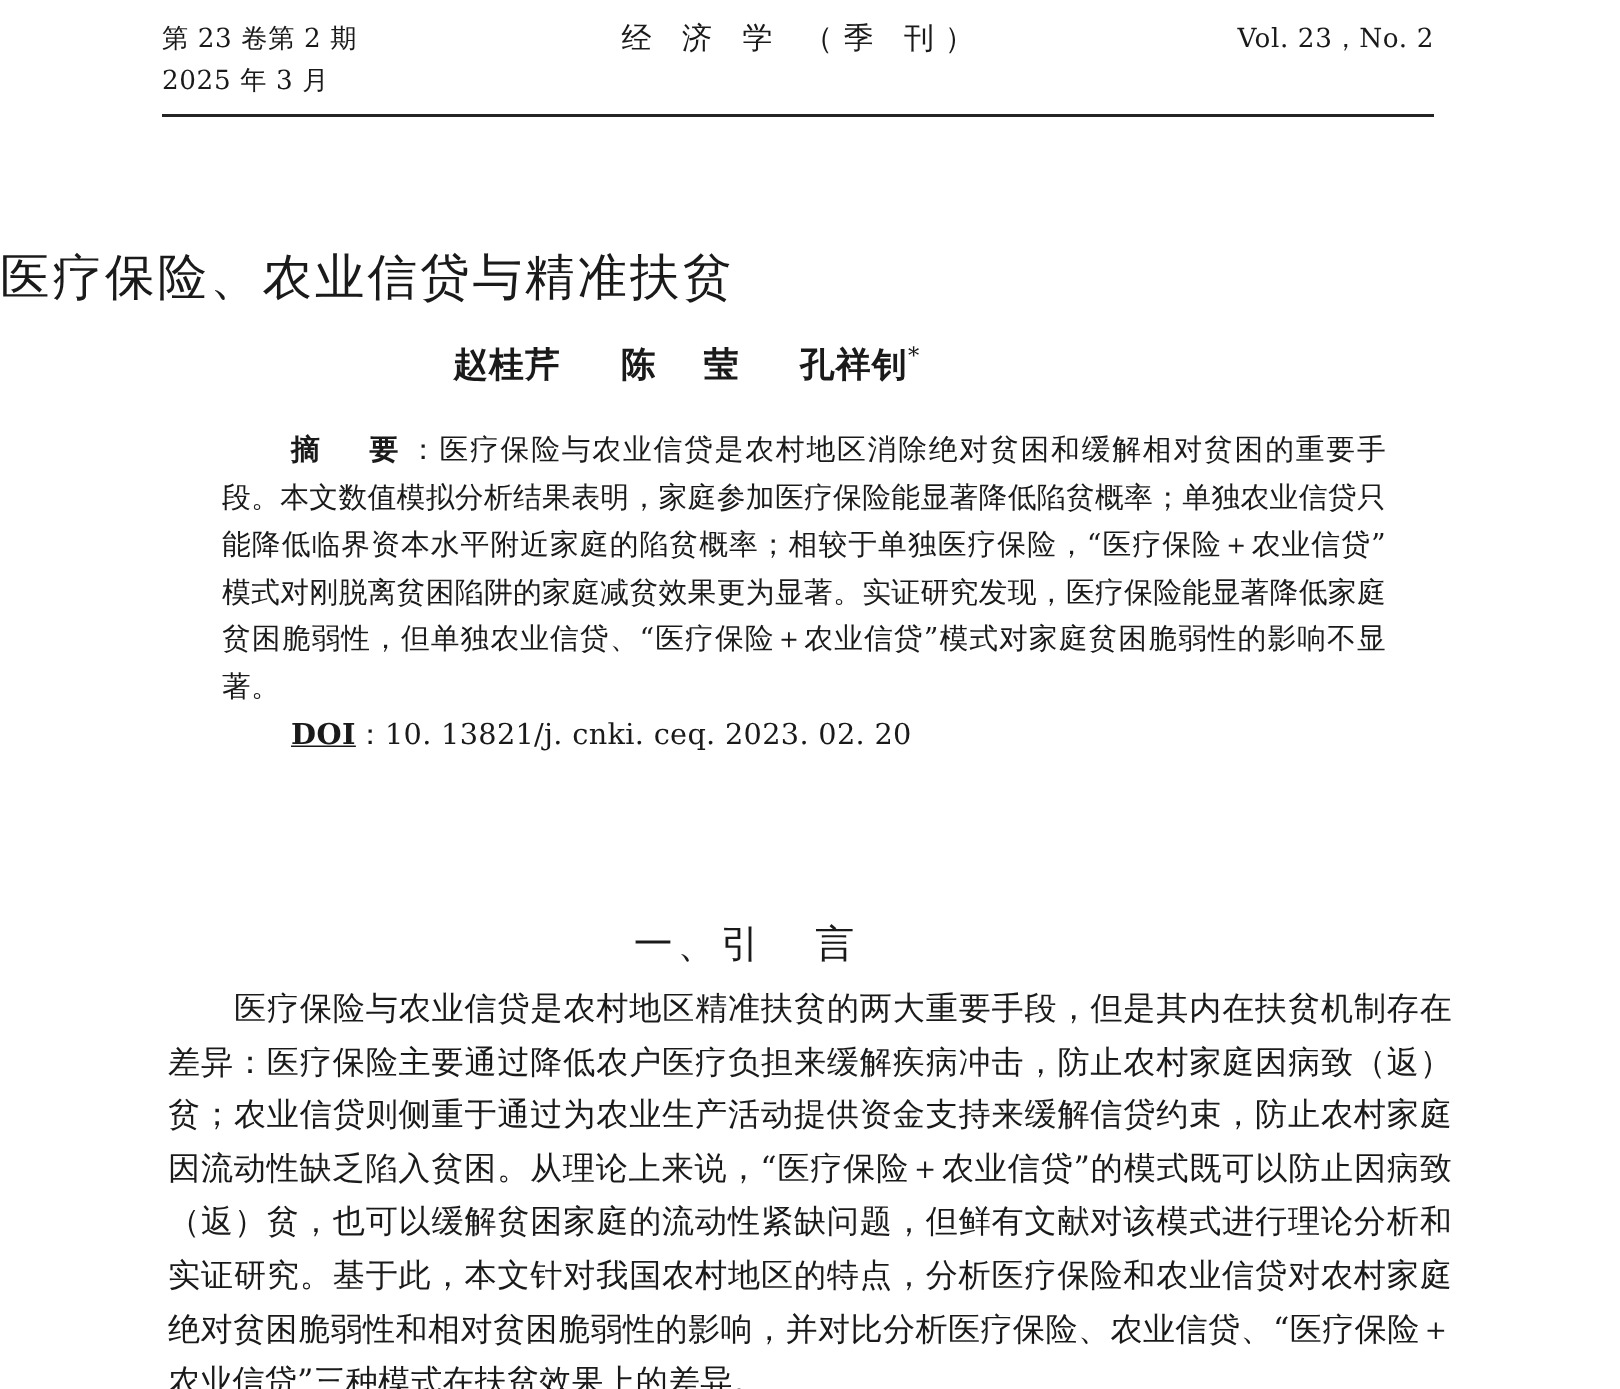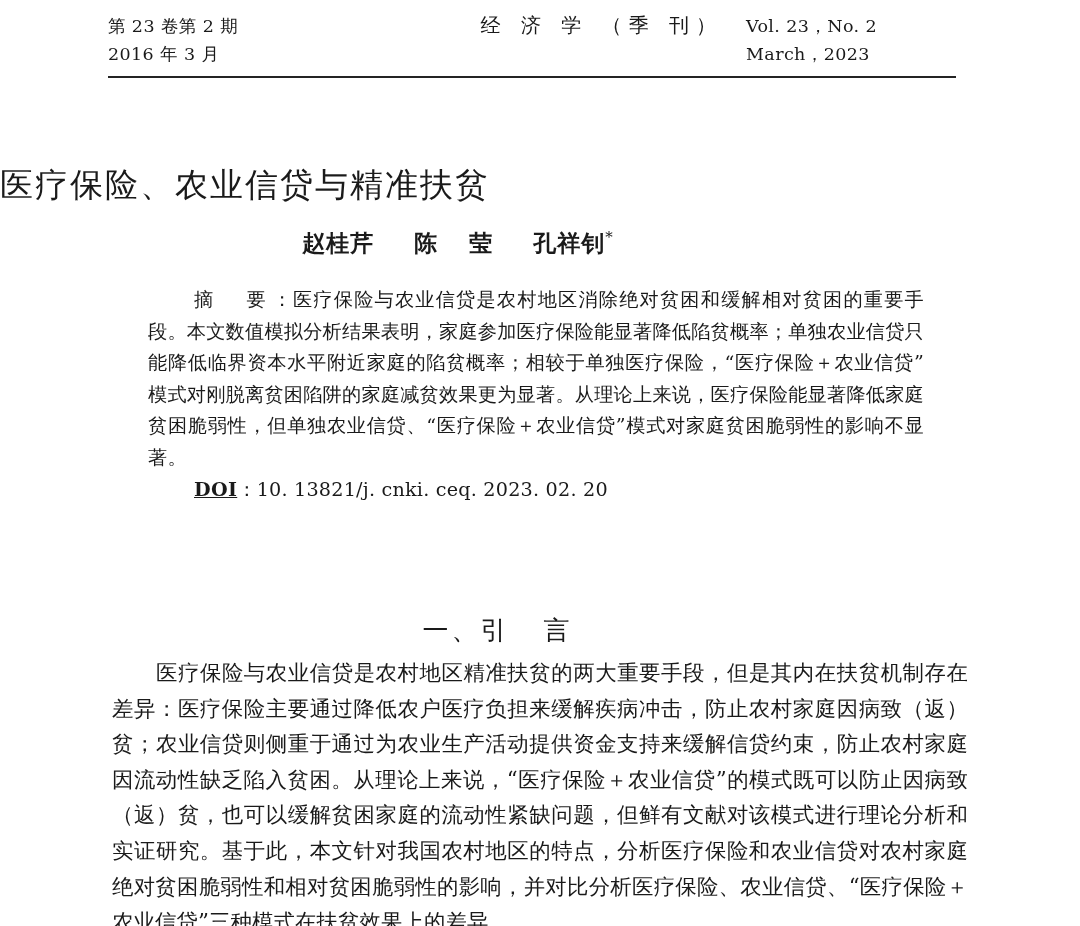--- a/index.html
+++ b/index.html
@@ -24,33 +24,32 @@
 
   
   .masthead {
     position: absolute;
     left: 108px;
     top: 12px;
     width: 848px;
     display: flex;
     align-items: flex-start;
     justify-content: space-between;
-    gap: 23px;
   }
   .masthead-col {
     font-size: 17.5px;
     line-height: 1.62;
     white-space: nowrap;
     letter-spacing: 0.4px;
   }
   .masthead-left { text-align: left; width: 210px; }
-  .masthead-right { width: 210px; }
+  .masthead-right { text-align: right; width: 210px; }
   .masthead-center {
     flex: 1;
-    text-align: right;
+    text-align: center;
     margin-top: -1px;
   }
   .journal-cn {
     font-size: 20px;
     letter-spacing: 7px;
     line-height: 1.45;
     padding-left: 7px;
   }
   .journal-en {
     font-size: 20.5px;
@@ -108,21 +107,21 @@
   .abstract-para {
     font-size: 19.2px;
     line-height: 31.6px;
     text-align: justify;
     text-justify: inter-ideograph;
     text-indent: 46px;
     margin: 0;
     letter-spacing: 0.2px;
   }
   .abstract-label {
-    font-weight: 400;
+    font-weight: 700;
     letter-spacing: 6px;
   }
   .meta-line {
     font-size: 19.2px;
     line-height: 31.4px;
     margin: 0;
     text-indent: 46px;
     letter-spacing: 0.2px;
     white-space: nowrap;
   }
@@ -165,49 +164,48 @@
   }
 </style>
 </head>
 <body>
 
 <div class="page">
 
   <div class="masthead">
     <div class="masthead-col masthead-left">
       <div>第 23 卷第 2 期</div>
-      <div>2016 年 3 月</div>
+      <div>2025 年 3 月</div>
     </div>
 
     <div class="masthead-col masthead-center">
       <div class="journal-cn">经 济 学 （季 刊）</div>
     </div>
 
     <div class="masthead-col masthead-right">
       <div>Vol. 23，No. 2</div>
-      <div>March，2023</div>
     </div>
   </div>
 
   <div class="head-rule"></div>
 
   <h1 class="article-title">医疗保险、农业信贷与精准扶贫</h1>
 
   <div class="authors">
     <span>赵桂芹</span>
     <span class="gap"></span>
     <span>陈</span>
     <span class="gap-sm"></span>
     <span>莹</span>
     <span class="gap"></span>
     <span>孔祥钊</span><sup>*</sup>
   </div>
 
   <div class="abstract-block">
-    <p class="abstract-para"><span class="abstract-label">摘　要</span><span>：</span><span>医疗保险与农业信贷是农村地区消除绝对贫困和缓解相对贫困的重要手段。本文数值模拟分析结果表明，家庭参加医疗保险能显著降低陷贫概率；单独农业信贷只能降低临界资本水平附近家庭的陷贫概率；相较于单独医疗保险，“医疗保险＋农业信贷”模式对刚脱离贫困陷阱的家庭减贫效果更为显著。从理论上来说，医疗保险能显著降低家庭贫困脆弱性，但单独农业信贷、“医疗保险＋农业信贷”模式对家庭贫困脆弱性的影响不显著。</span></p>
+    <p class="abstract-para"><span class="abstract-label">摘　要</span><span>：</span><span>医疗保险与农业信贷是农村地区消除绝对贫困和缓解相对贫困的重要手段。本文数值模拟分析结果表明，家庭参加医疗保险能显著降低陷贫概率；单独农业信贷只能降低临界资本水平附近家庭的陷贫概率；相较于单独医疗保险，“医疗保险＋农业信贷”模式对刚脱离贫困陷阱的家庭减贫效果更为显著。实证研究发现，医疗保险能显著降低家庭贫困脆弱性，但单独农业信贷、“医疗保险＋农业信贷”模式对家庭贫困脆弱性的影响不显著。</span></p>
 
 
     <p class="meta-line"><span class="meta-label-en">DOI</span><span>：</span><span>10. 13821/j. cnki. ceq. 2023. 02. 20</span></p>
   </div>
 
   <h2 class="section-heading"><span>一、引</span><span class="wide-gap"></span><span>言</span></h2>
 
   <div class="body-block">
     <p class="body-para">医疗保险与农业信贷是农村地区精准扶贫的两大重要手段，但是其内在扶贫机制存在差异：医疗保险主要通过降低农户医疗负担来缓解疾病冲击，防止农村家庭因病致（返）贫；农业信贷则侧重于通过为农业生产活动提供资金支持来缓解信贷约束，防止农村家庭因流动性缺乏陷入贫困。从理论上来说，“医疗保险＋农业信贷”的模式既可以防止因病致（返）贫，也可以缓解贫困家庭的流动性紧缺问题，但鲜有文献对该模式进行理论分析和实证研究。基于此，本文针对我国农村地区的特点，分析医疗保险和农业信贷对农村家庭绝对贫困脆弱性和相对贫困脆弱性的影响，并对比分析医疗保险、农业信贷、“医疗保险＋农业信贷”三种模式在扶贫效果上的差异。</p>
   </div>

